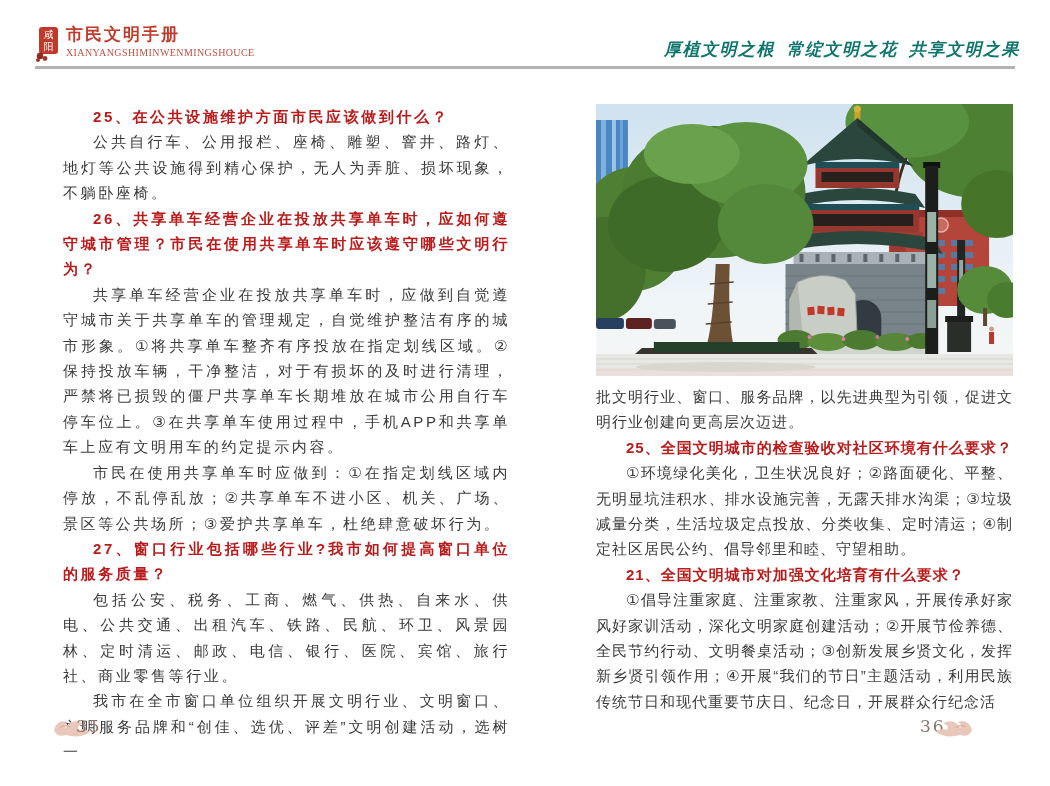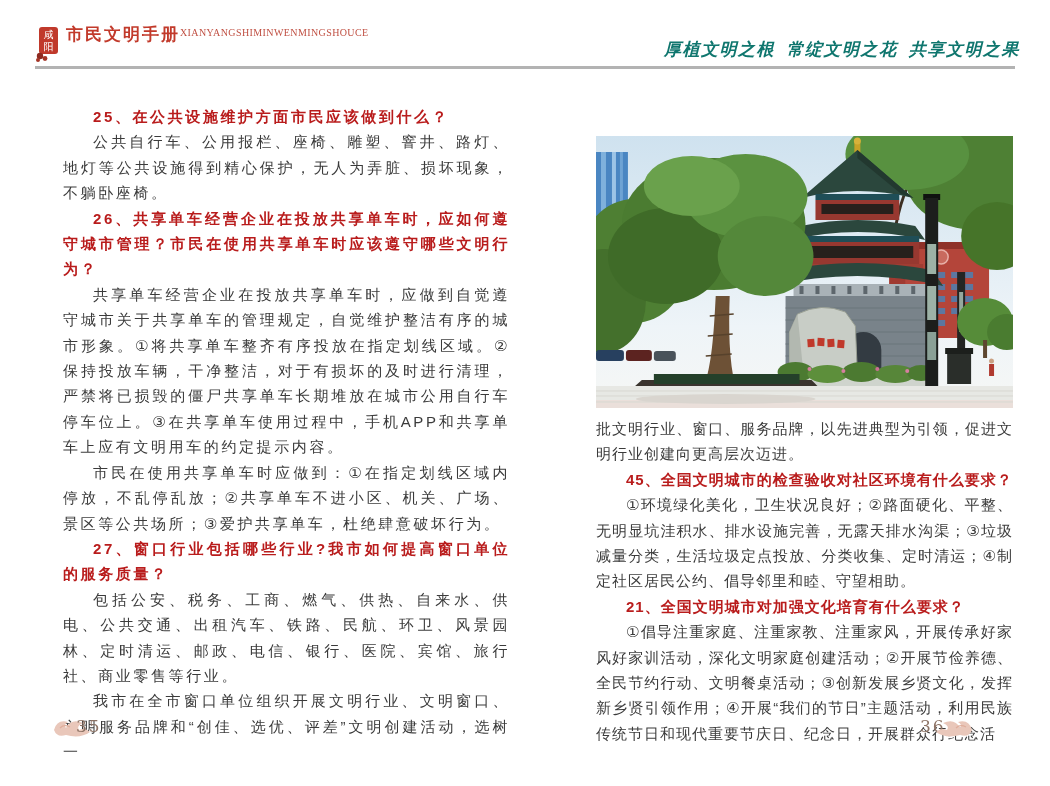--- a/index.html
+++ b/index.html
@@ -3,21 +3,21 @@
 <meta charset="utf-8">
 <style>
   html,body{margin:0;padding:0;}
   body{
     width:1050px;height:786px;position:relative;overflow:hidden;
     background:#ffffff;
     font-family:"Liberation Sans","DejaVu Sans",sans-serif;
   }
   
   .logo{position:absolute;left:35px;top:25px;display:flex;align-items:flex-start;gap:5px;}
-  .logo-text{display:flex;}
+  .logo-text{display:flex;flex-direction:column;}
   .logo-title{
     color:#c23a2b;font-family:"Liberation Serif","DejaVu Serif",serif;
     font-weight:bold;font-size:17px;letter-spacing:2px;line-height:20px;
   }
   .logo-sub{
     color:#c05043;font-family:"Liberation Serif","DejaVu Serif",serif;
     font-size:10px;letter-spacing:0.4px;margin-top:2px;
   }
   .slogan{
     position:absolute;right:30px;top:38px;
@@ -25,21 +25,21 @@
     font-style:italic;font-weight:bold;font-size:17px;letter-spacing:1.5px;
     white-space:pre;
   }
   .header-rule{
     position:absolute;left:35px;right:35px;top:66px;height:3px;
     background:#b3b3b3;
   }
   
   .col{position:absolute;top:104px;}
   .col-left{left:63px;width:447px;}
-  .col-right{left:596px;width:417px;margin-top:32px;}
+  .col-right{left:596px;width:417px;}
   .col p{
     margin:0;font-size:15px;line-height:25.4px;color:#3b3b3b;
     text-align:justify;
   }
   .col-left p{letter-spacing:2.6px;}
   .col-right p{letter-spacing:1px;}
   p.indent{text-indent:2em;}
   p.q{color:#b91c1c;font-weight:bold;text-indent:2em;}
   
   .photo{width:417px;height:272px;margin-bottom:8px;overflow:hidden;}
@@ -274,21 +274,21 @@
             <line x1="0" y1="255" x2="418" y2="255"></line>
             <line x1="0" y1="260" x2="418" y2="260"></line>
             <line x1="0" y1="266" x2="418" y2="266"></line>
           </g>
         <ellipse cx="130" cy="263" rx="90" ry="5" fill="#d9d5cf"></ellipse>
       </g>
     </svg>
   </div>
 
   <p>批文明行业、窗口、服务品牌，以先进典型为引领，促进文明行业创建向更高层次迈进。</p>
-  <p class="q">45、全国文明城市的检查验收对社区环境有什么要求？</p>
+  <p class="q">25、全国文明城市的检查验收对社区环境有什么要求？</p>
   <p class="indent">①环境绿化美化，卫生状况良好；②路面硬化、平整、无明显坑洼积水、排水设施完善，无露天排水沟渠；③垃圾减量分类，生活垃圾定点投放、分类收集、定时清运；④制定社区居民公约、倡导邻里和睦、守望相助。</p>
   <p class="q">21、全国文明城市对加强文化培育有什么要求？</p>
   <p class="indent">①倡导注重家庭、注重家教、注重家风，开展传承好家风好家训活动，深化文明家庭创建活动；②开展节俭养德、全民节约行动、文明餐桌活动；③创新发展乡贤文化，发挥新乡贤引领作用；④开展“我们的节日”主题活动，利用民族传统节日和现代重要节庆日、纪念日，开展群众行纪念活</p>
 </div>
 
 <div class="pagenum pagenum-left">
   <svg class="flourish" viewBox="0 0 42 24">
     <path d="M2 14 Q5 3 16 6 Q11 9 14 12 Q19 2 31 7 Q24 10 27 14 Q33 11 38 16 Q28 23 14 19 Q5 22 2 14 Z" fill="#e9c7ba"></path>
     <path d="M8 12 Q12 8 18 11" stroke="#dfae9c" stroke-width="1.2" fill="none"></path>
   </svg>

